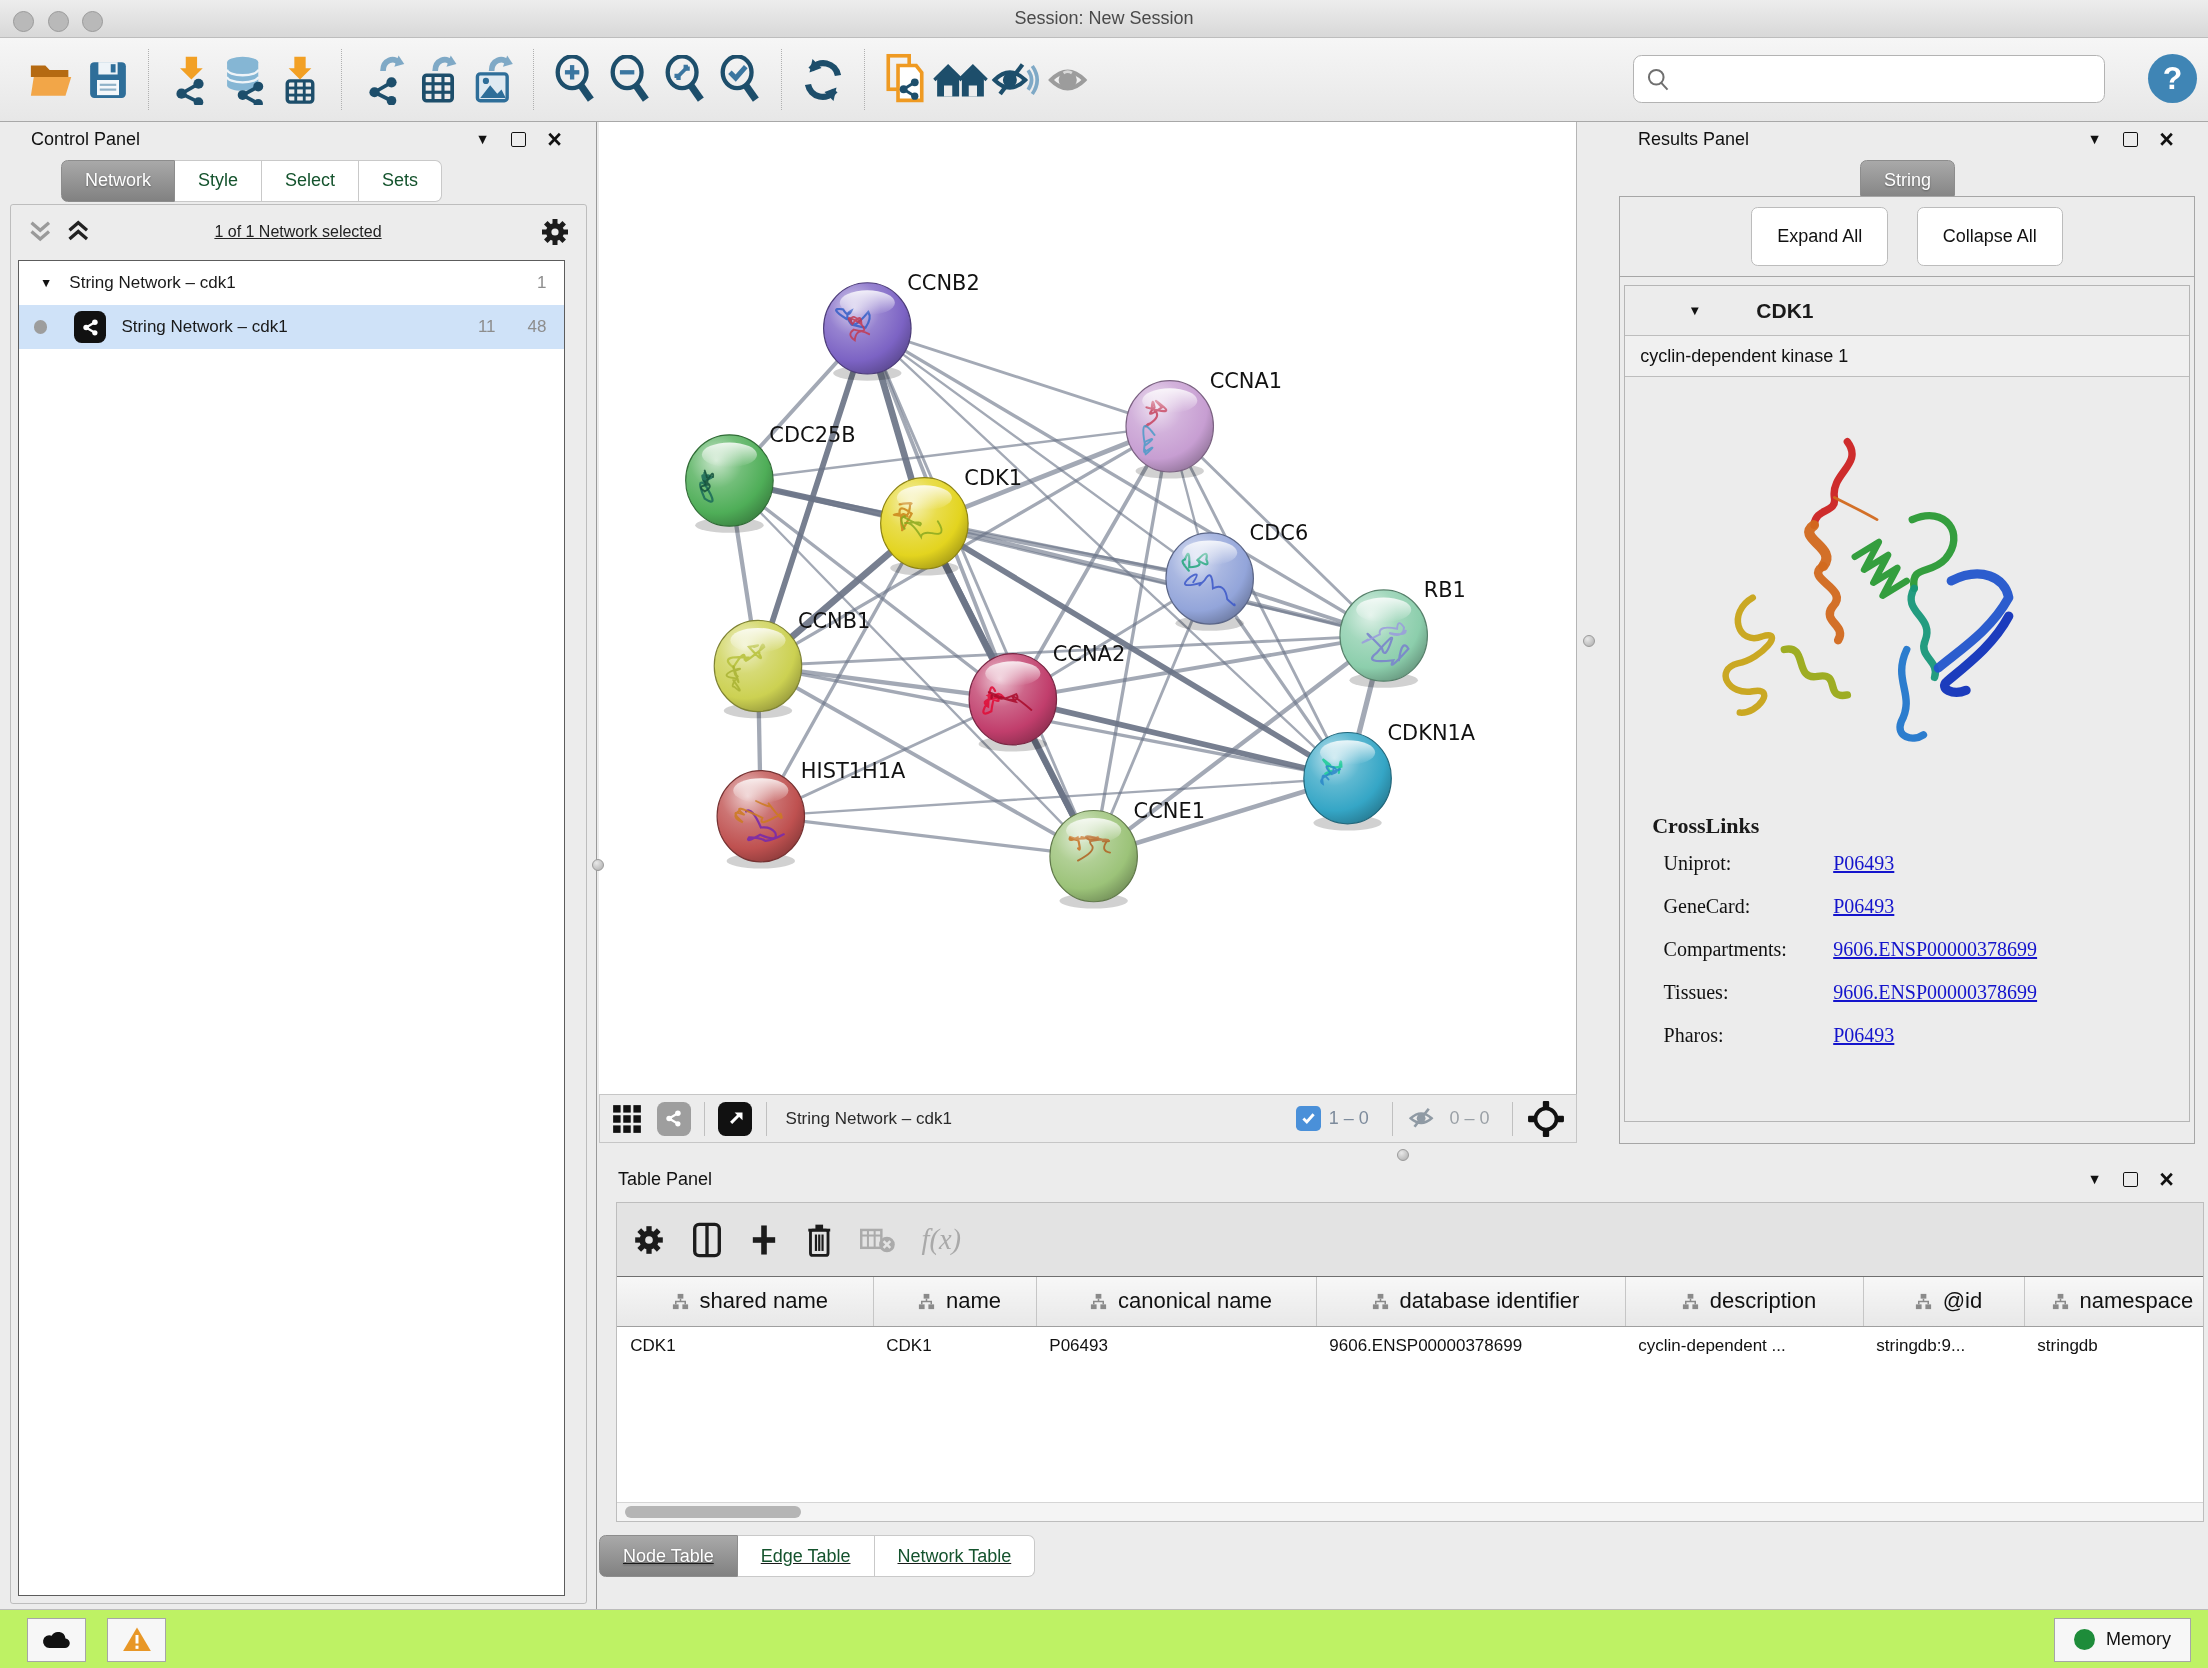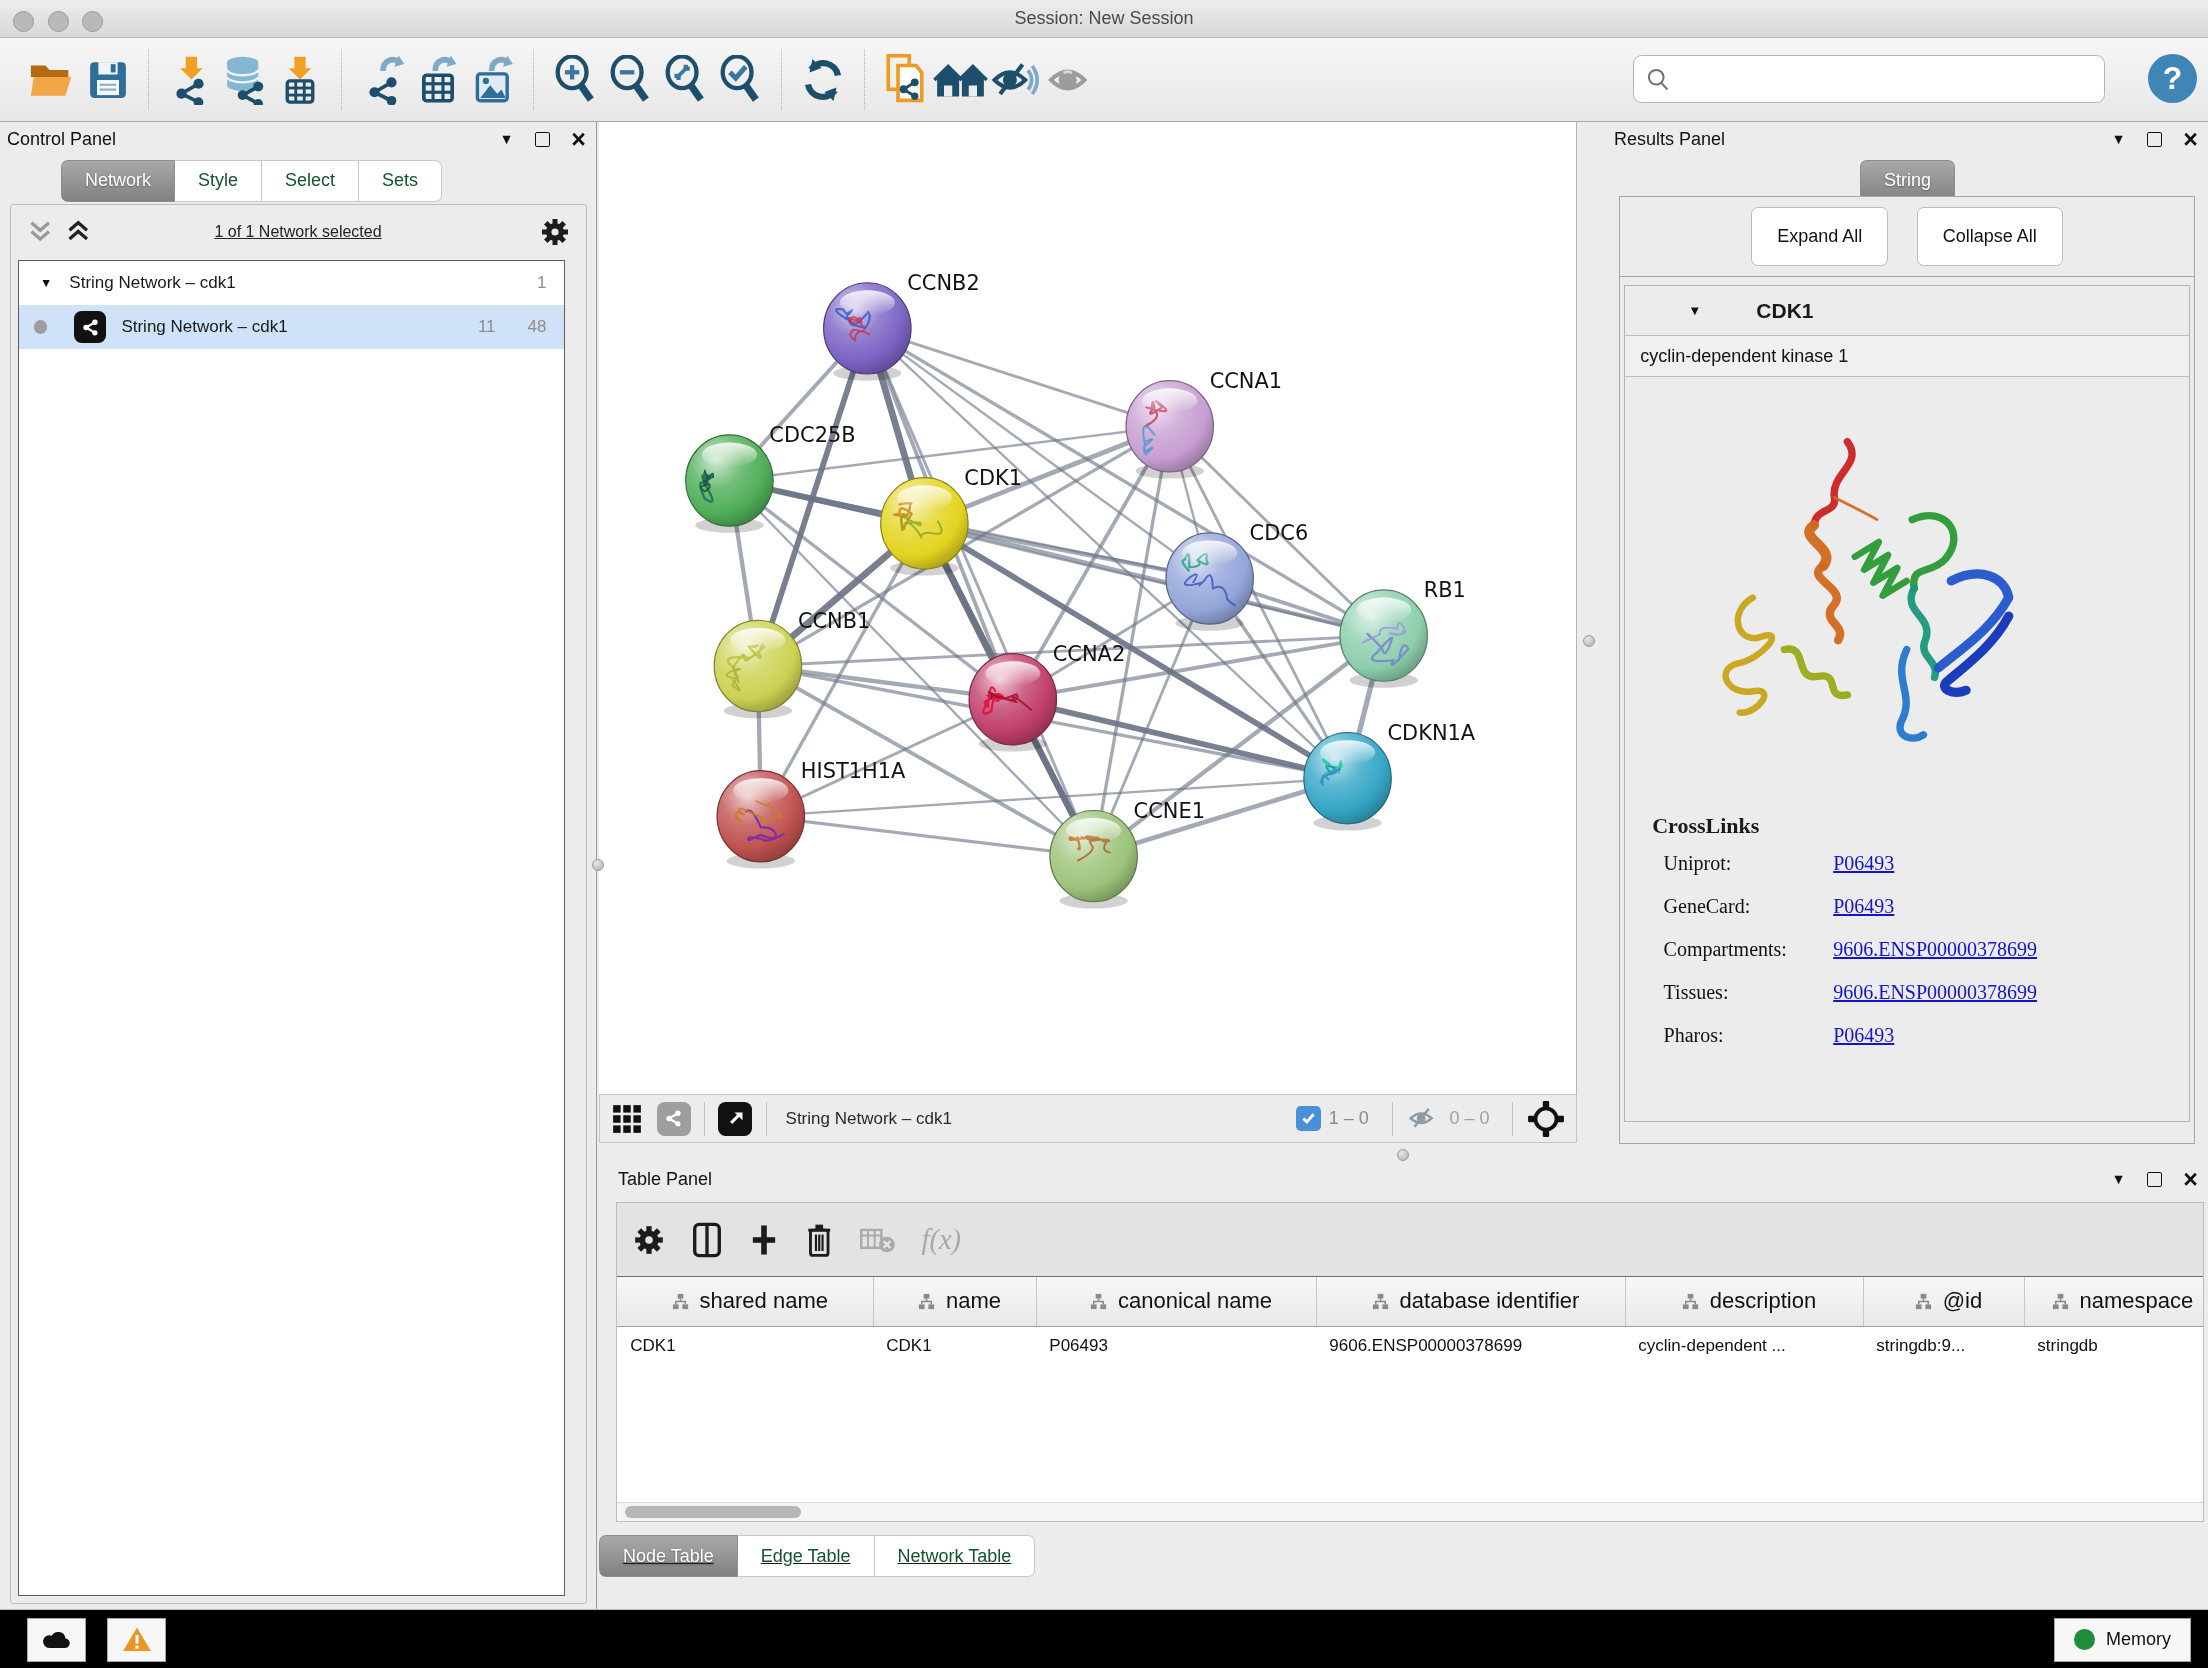--- a/index.html
+++ b/index.html
@@ -25,21 +25,21 @@
   .tb-sep { width:0; height:61px; border-left:1.9px dotted #b0b0b0; margin:0 13.3px; }
   .searchbox { position:absolute; left:1633px; top:17px; width:472px; height:48px;
                background:#fff; border:1px solid #b3b3b3; border-radius:8.6px;
                display:flex; align-items:center; padding-left:11.4px; }
   .searchbox input { border:none; outline:none; font-size:17px; width:409px; background:transparent; }
   .help-btn { position:absolute; left:2148px; top:16px; width:49px; height:49px; border:none;
               border-radius:50%; background:#3f85b5; color:#fff; font-size:32px; font-weight:bold;
               display:flex; align-items:center; justify-content:center; }
 
   
-  .panel-head { height:34px; display:flex; align-items:center; padding:0 7px; }
+  .panel-head { height:34px; display:flex; align-items:center; padding:0 31px; }
   .panel-title { font-size:18px; color:#111; flex:0 0 auto; }
   .panel-controls { margin-left:auto; display:flex; align-items:center; gap:15px; }
   .wc { display:inline-flex; align-items:center; justify-content:center; width:21px; height:21px;
         font-size:14.3px; color:#111; }
   .wc-max { width:15px; height:15px; border:1.9px solid #111; border-radius:1.9px; }
   .wc-close { font-size:25px; font-weight:bold; line-height:15px; }
 
   .seg-tab { display:inline-flex; align-items:center; justify-content:center; height:42px;
              padding:0 23px; background:#fff; border:1px solid #c9c9c9; border-left:none;
              font-size:18px; color:#14532d; }
@@ -127,21 +127,21 @@
   .datatable th .th-inner { display:flex; align-items:center; gap:9.5px; justify-content:center; }
   .datatable td { height:40px; font-size:17px; color:#111; padding-left:13.3px;
                   white-space:nowrap; overflow:hidden; }
   .hscroll { position:absolute; left:0; right:0; bottom:0; height:19px; background:#f4f4f4;
              border-top:1px solid #d5d5d5; }
   .hthumb { position:absolute; left:7.6px; top:2.9px; width:176px; height:12.4px; border-radius:6.7px; background:#b5b5b5; }
   .tp-tabs { position:absolute; left:0; right:0; top:373px; display:flex; justify-content:flex-start;text-decoration:underline; }
 
   
   .statusbar { position:absolute; left:0; top:1609px; width:2208px; height:59px;
-               background:#000000; border-top:1.9px solid #bcbcbc; }
+               background:#bef264; border-top:1.9px solid #bcbcbc; }
   .sb-btn { position:absolute; top:7.6px; width:59px; height:44px; background:#f7f7f7;
             border:1.9px solid #a6a6a6; display:flex; align-items:center; justify-content:center; }
   .memory-btn { position:absolute; right:17px; top:7.6px; height:44px; background:#f7f7f7;
                 border:1.9px solid #a6a6a6; display:flex; align-items:center; gap:11.4px;
                 padding:0 19px; font-size:18px; color:#111; }
   .memdot { width:21px; height:21px; border-radius:50%; background:#1e8c3a; }
 
   .twisty { color:#111; }
 </style>
 </head>

